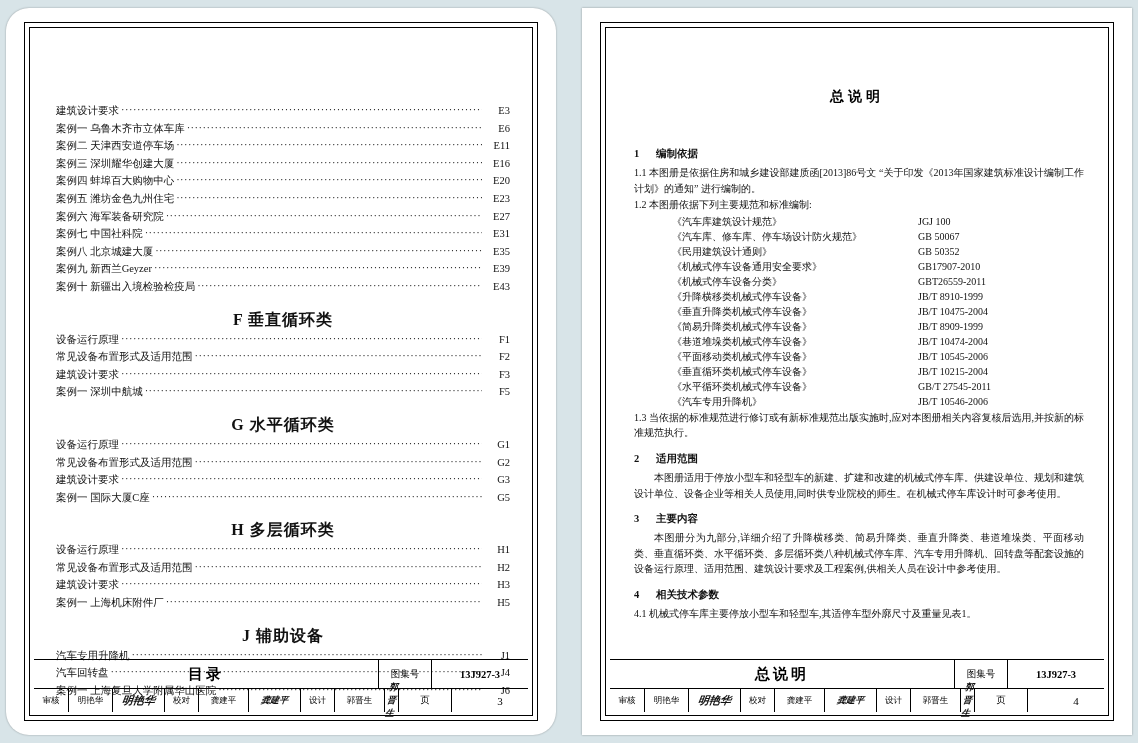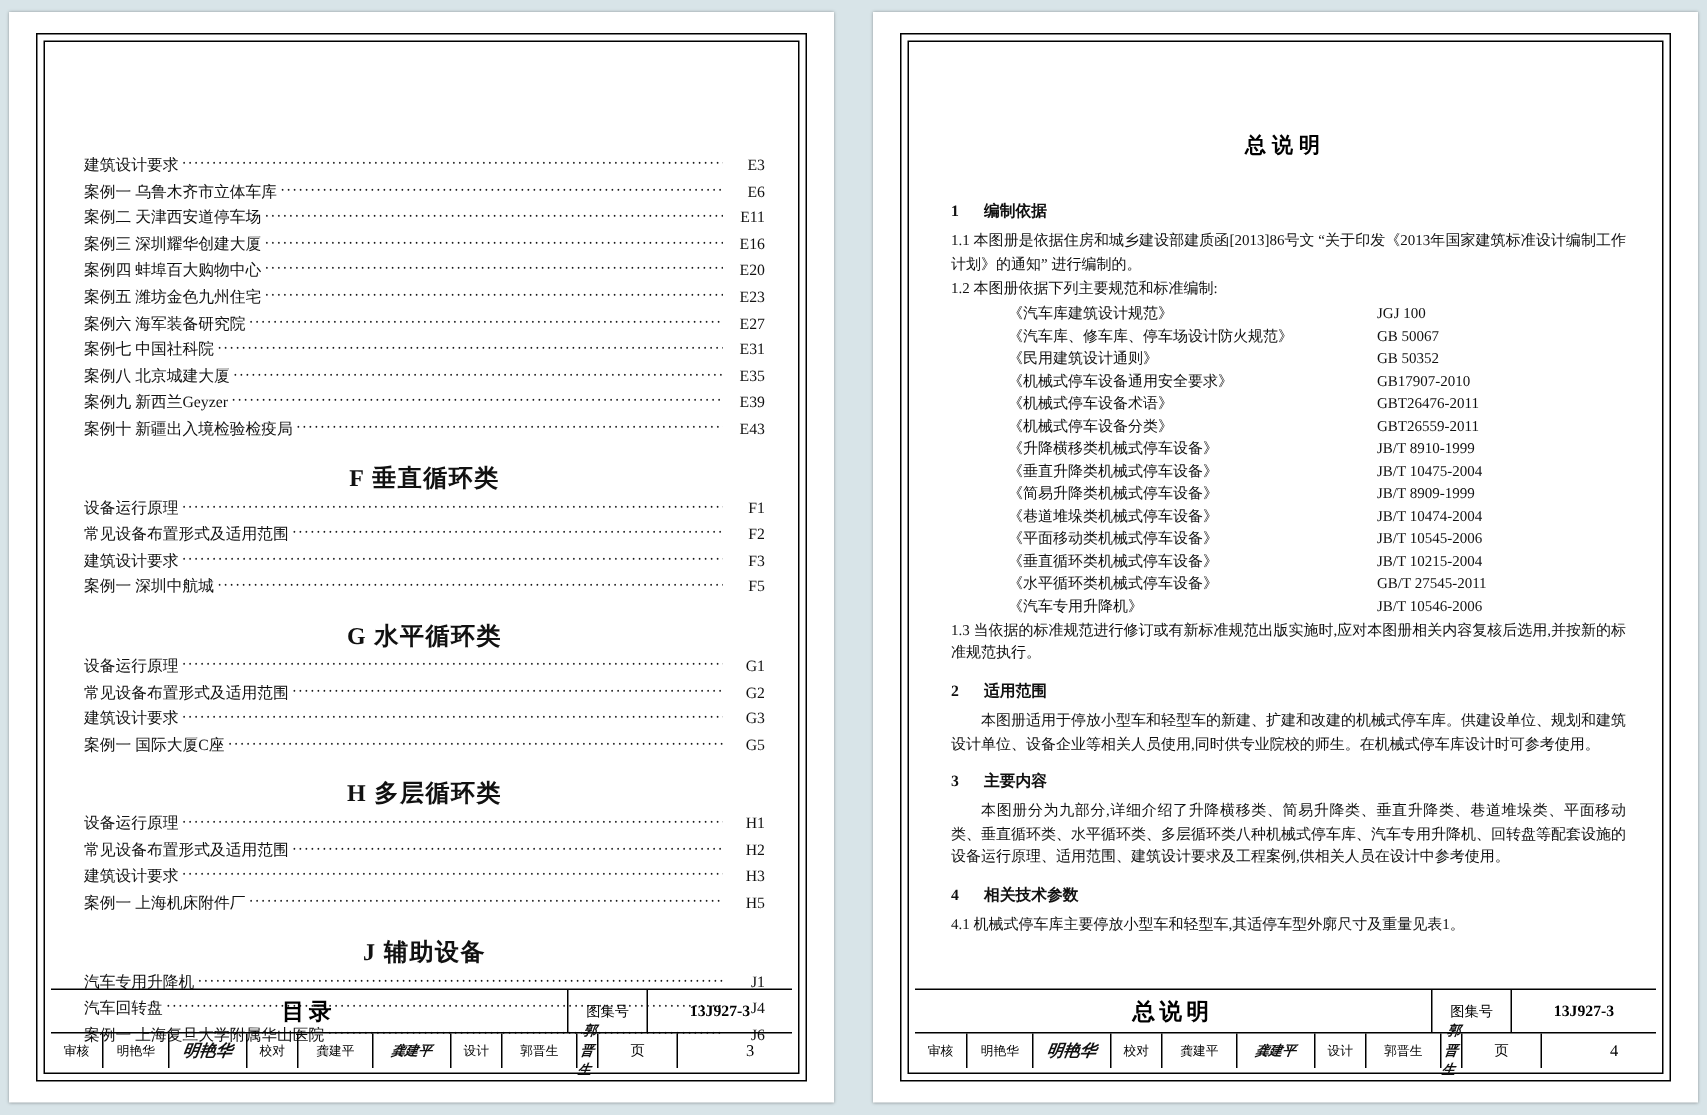--- a/index.html
+++ b/index.html
@@ -15,21 +15,21 @@
     display:flex;
     justify-content:space-between;
   }
   .page{
     position:relative;
     width:550px;height:727px;
     margin-top:8px;
     background:#ffffff;
     box-shadow:0 0 2px rgba(0,0,0,.35);
   }
-  .page.left{margin-left:6px;}
+  .page.left{margin-left:6px;border-radius:23px;}
   .page.right{margin-right:6px;}
   .frame{
     position:absolute;
     left:18px;top:14px;right:18px;bottom:14px;
     border:1.6px solid #000;
   }
   .inner{
     position:absolute;
     left:4px;top:4px;right:4px;bottom:4px;
     border:0.8px solid #000;
@@ -136,21 +136,21 @@
   
   .doc-title{
     text-align:center;
     font-size:14px;
     font-weight:bold;
     letter-spacing:4px;
     margin-top:60px;
   }
   .doc-body{
     position:absolute;
-    left:28px;right:24px;top:96px;
+    left:28px;right:24px;top:108px;
     font-size:10px;
     line-height:1.55;
     color:#111;
   }
   .h1{
     font-weight:bold;
     font-size:10.5px;
     margin:10px 0 3px 0;
   }
   .h1 .num{display:inline-block;width:22px;}
@@ -362,24 +362,20 @@
             </div>
             <div class="std-row">
               <span class="std-name">《民用建筑设计通则》</span>
               <span class="std-code">GB 50352</span>
             </div>
             <div class="std-row">
               <span class="std-name">《机械式停车设备通用安全要求》</span>
               <span class="std-code">GB17907-2010</span>
             </div>
             <div class="std-row">
-              <span class="std-name">《机械式停车设备术语》</span>
-              <span class="std-code">GBT26476-2011</span>
-            </div>
-            <div class="std-row">
               <span class="std-name">《机械式停车设备分类》</span>
               <span class="std-code">GBT26559-2011</span>
             </div>
             <div class="std-row">
               <span class="std-name">《升降横移类机械式停车设备》</span>
               <span class="std-code">JB/T 8910-1999</span>
             </div>
             <div class="std-row">
               <span class="std-name">《垂直升降类机械式停车设备》</span>
               <span class="std-code">JB/T 10475-2004</span>

